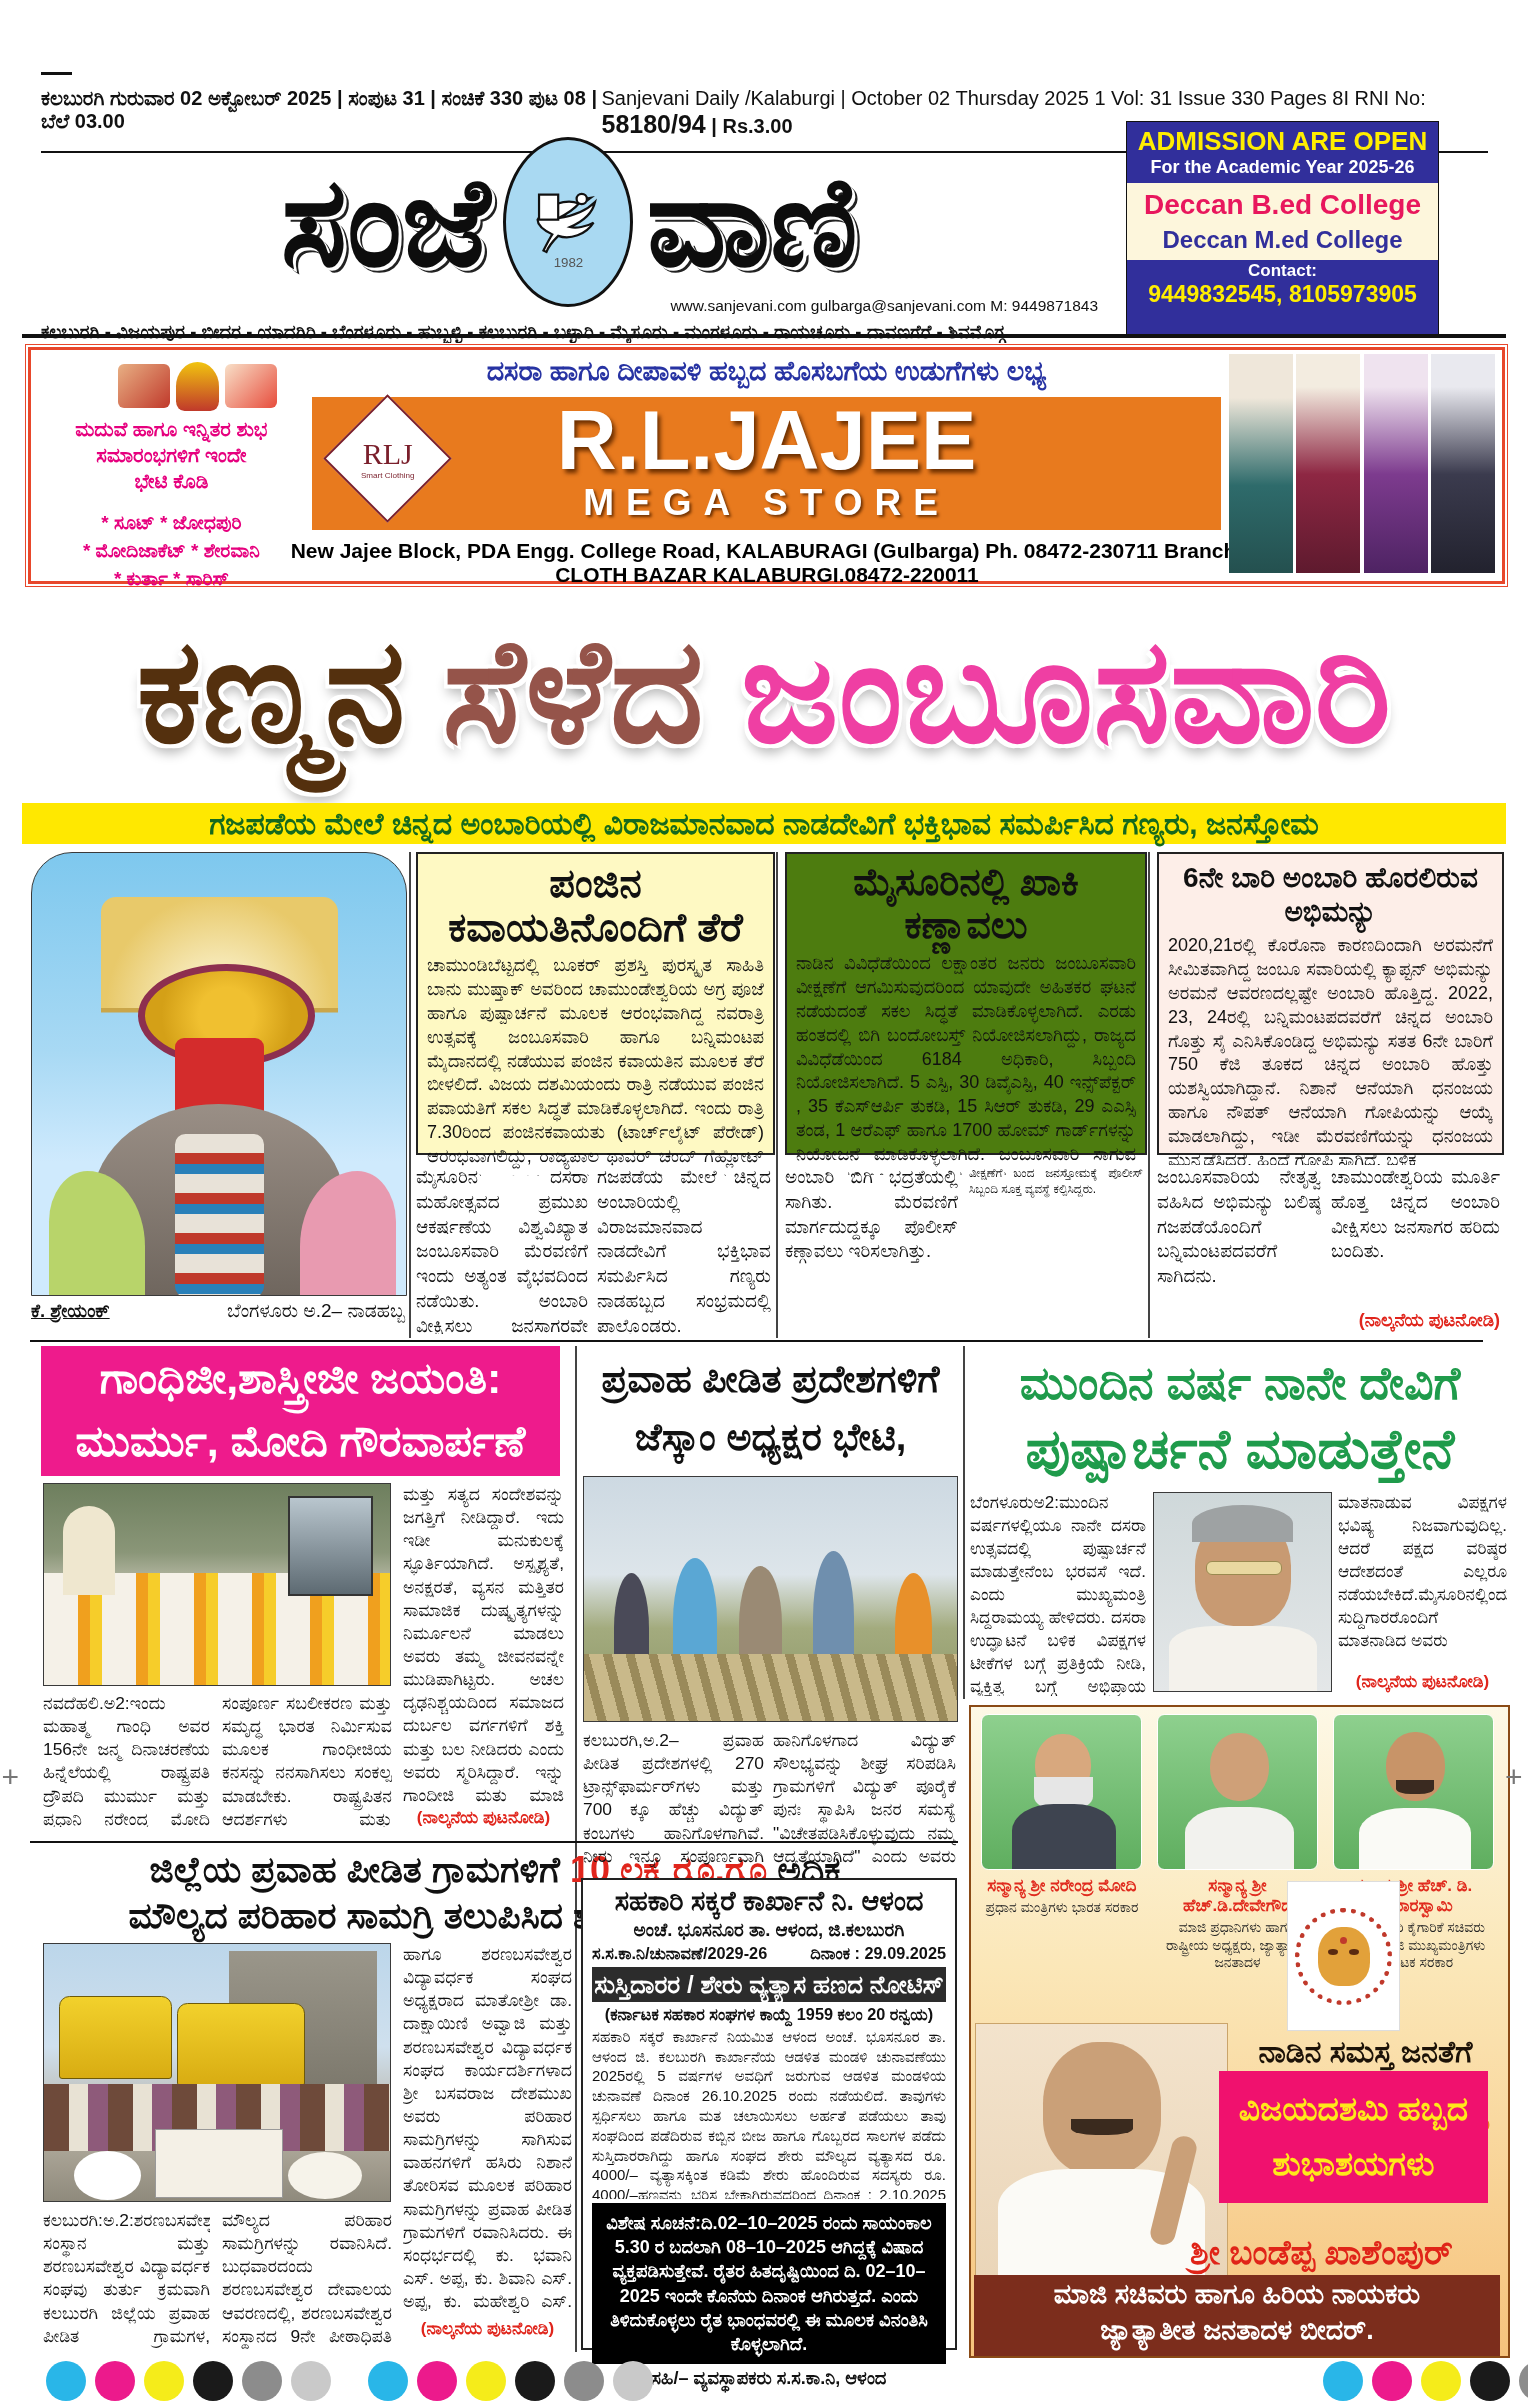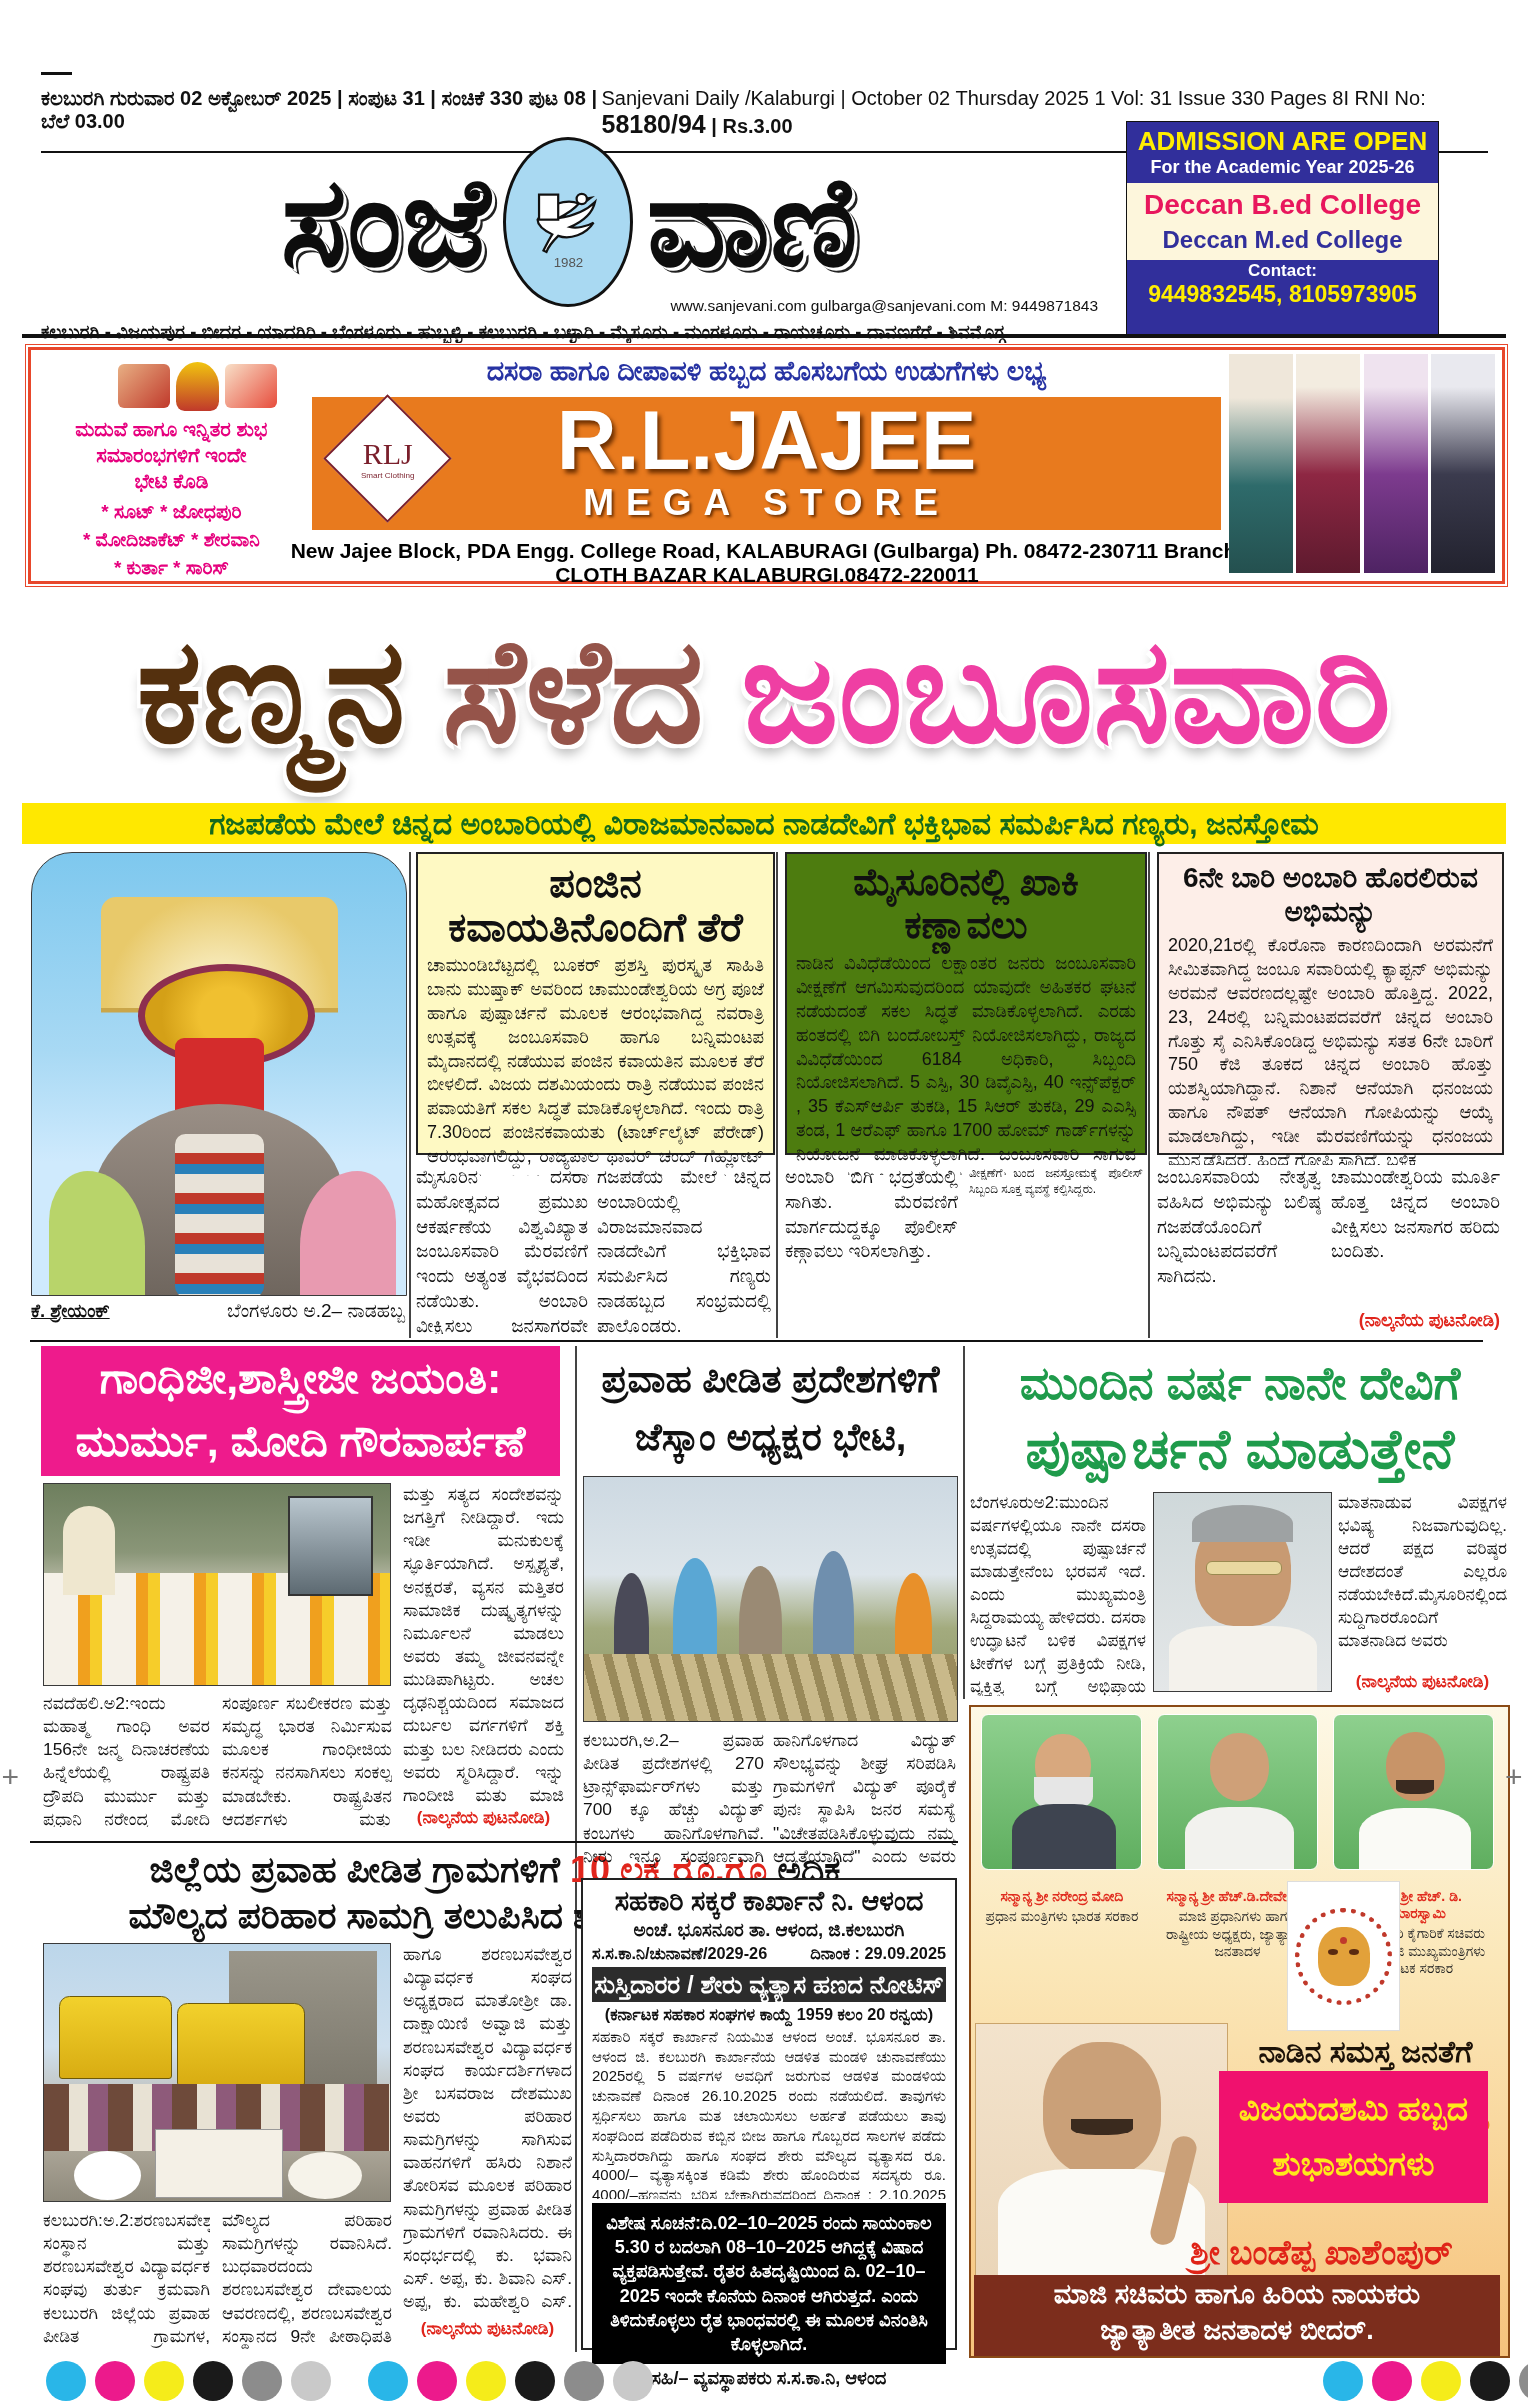--- a/index.html
+++ b/index.html
@@ -11,21 +11,21 @@
   .b{font-weight:bold;}
   .hline{position:absolute;background:#111;}
   .vline{position:absolute;background:#444;width:1.5px;}
   .photo{position:absolute;border:1.5px solid #3a3a3a;overflow:hidden;}
   .red{color:#e0251c;}
   .dot{display:inline-block;width:40px;height:40px;border-radius:50%;margin-right:9px;vertical-align:middle;}
   .hw{font-weight:900;
       text-shadow:-3.7px -3.7px 0 #fff,3.7px -3.7px 0 #fff,-3.7px 3.7px 0 #fff,3.7px 3.7px 0 #fff,0 9px 12px rgba(0,0,0,.28);}
   .boxart{border:2.2px solid #222;}
   .figure{position:absolute;border-radius:50% 50% 0 0;}
-  .card-name{font-size:14px;font-weight:bold;color:#e02b1e;text-align:center;margin-top:18px;}
+  .card-name{font-size:17px;font-weight:bold;color:#e02b1e;text-align:center;margin-top:6px;}
   .card-role{font-size:14px;color:#222;text-align:center;line-height:1.25;margin-top:3px;}
 </style>
 </head>
 <body>
 
 <div class="page">
 
   <div class="abs" style="left:41px;top:72px;width:31px;height:3px;background:#111;"></div>
 
   <div class="abs" style="left:41px;top:87px;width:1447px;border-bottom:2.2px solid #111;padding-bottom:12px;display:flex;justify-content:space-between;align-items:baseline;">
@@ -73,21 +73,21 @@
     <div class="abs" style="left:7.4px;top:4.4px;width:266px;height:219px;">
       <div style="display:flex;gap:6px;justify-content:center;align-items:center;height:64px;">
         <span style="width:47px;height:47px;border-radius:50% 50% 45% 45%;background:radial-grad"></span>
         <span style="width:52px;height:44px;border-radius:6px;background:linear-gradient(135deg,#e8b084,#c0392b);"></span>
         <span style="width:43px;height:49px;border-radius:50% 50% 20% 20%;background:linear-gradient(180deg,#f1c40f,#c0392b);"></span>
         <span style="width:52px;height:44px;border-radius:6px;background:linear-gradient(135deg,#f8e0c8,#e74c3c);"></span>
       </div>
       <div class="ctr b" style="font-size:20px;color:#e6007e;">ಮದುವೆ ಹಾಗೂ ಇನ್ನಿತರ ಶುಭ</div>
       <div class="ctr b" style="font-size:20px;color:#e6007e;margin-top:3px;">ಸಮಾರಂಭಗಳಿಗೆ ಇಂದೇ</div>
       <div class="ctr b" style="font-size:20px;color:#e6007e;margin-top:3px;">ಭೇಟಿ ಕೊಡಿ</div>
-      <div class="ctr b" style="font-size:19px;color:#e6007e;margin-top:8px;">* ಸೂಟ್ * ಜೋಧಪುರಿ</div>
+      <div class="ctr b" style="font-size:19px;color:#e6007e;margin-top:19px;">* ಸೂಟ್ * ಜೋಧಪುರಿ</div>
       <div class="ctr b" style="font-size:19px;color:#e6007e;margin-top:6px;">* ಮೋದಿಜಾಕೆಟ್ * ಶೇರವಾನಿ</div>
       <div class="ctr b" style="font-size:19px;color:#e6007e;margin-top:6px;">* ಕುರ್ತಾ * ಸಾರಿಸ್</div>
     </div>
 
     <div class="abs ctr b" style="left:281px;top:6px;width:909px;font-size:27px;color:#2733a3;">ದಸರಾ ಹಾಗೂ ದೀಪಾವಳಿ ಹಬ್ಬದ ಹೊಸಬಗೆಯ ಉಡುಗೆಗಳು ಲಭ್ಯ</div>
     <div class="abs" style="left:281px;top:47px;width:909px;height:133px;background:#e87a1e;">
       <div class="abs" style="left:30px;top:16.3px;width:87px;height:87px;background:#fff;border:2.2px solid #7a1f2b;transform:rotate(45deg);display:flex;align-items:center;justify-content:center;">
         <div style="transform:rotate(-45deg);text-align:center;">
           <div style="font-family:'Liberation Serif',serif;font-size:30px;color:#7a1f2b;">RLJ</div>
           <div style="font-size:8.1px;color:#7a1f2b;">Smart Clothing</div>

